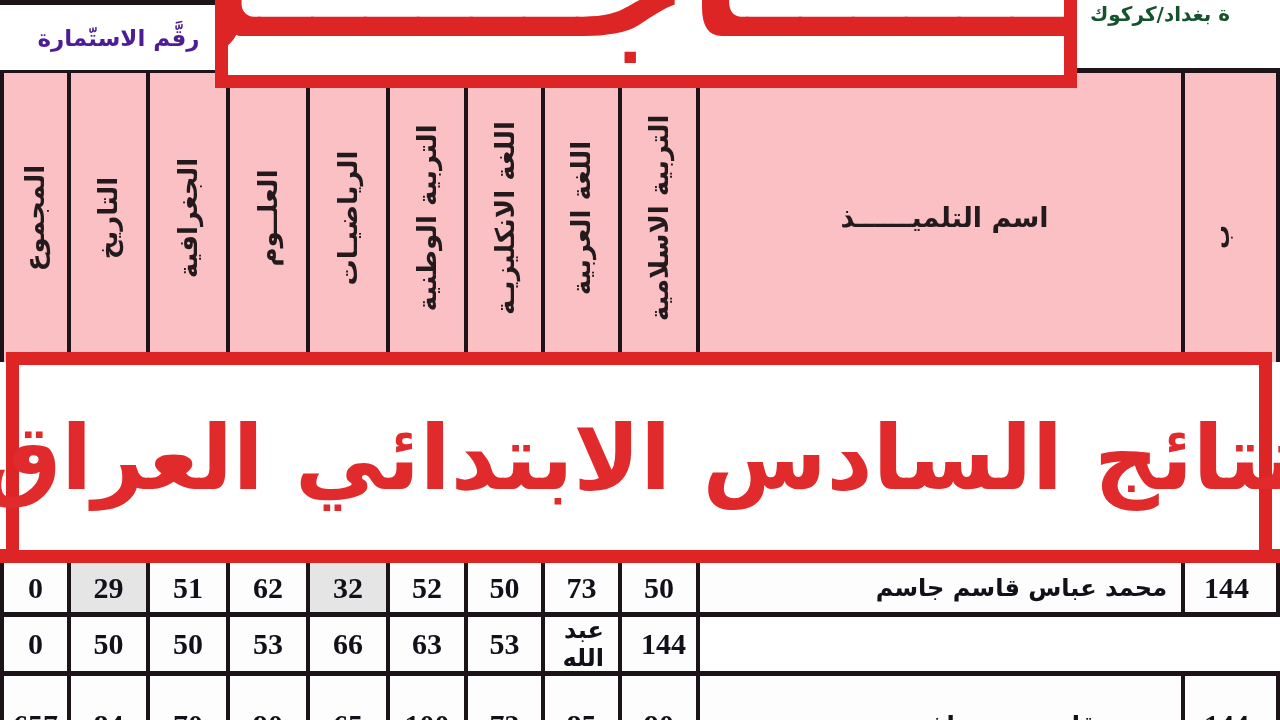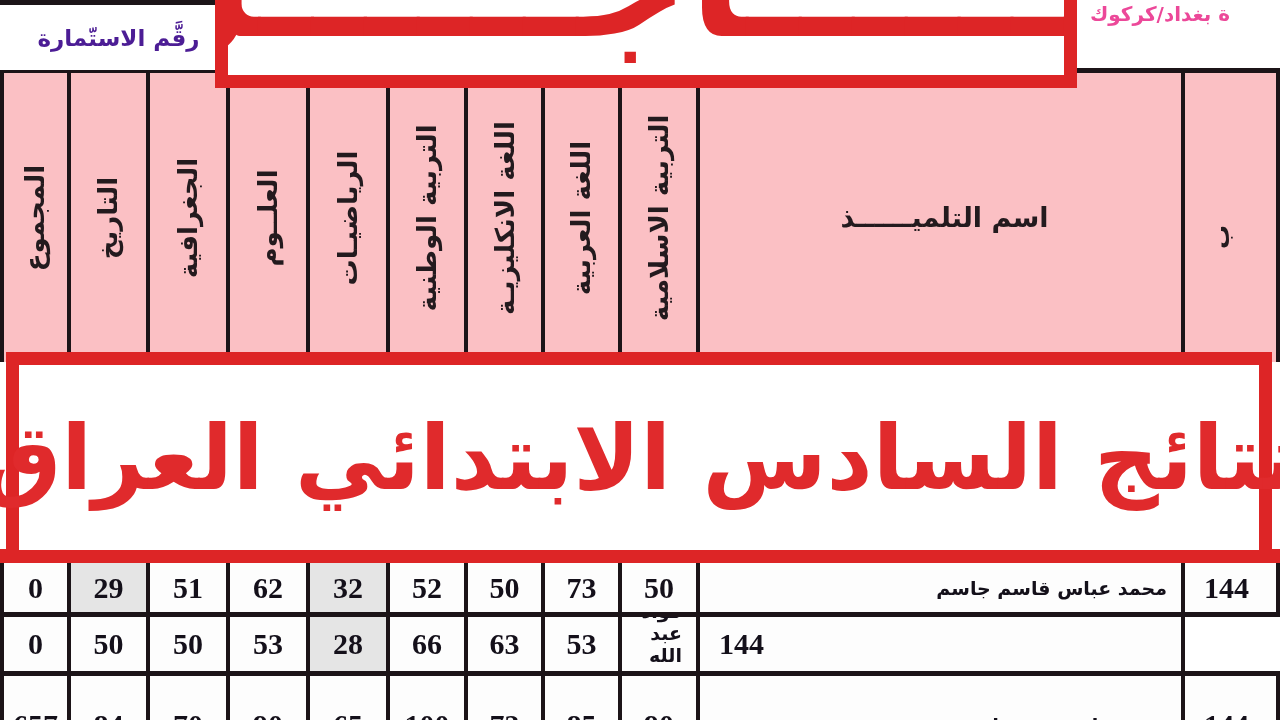--- a/index.html
+++ b/index.html
@@ -9,21 +9,21 @@
   }
   
   .form-box{
     position:absolute; left:0; top:0; width:237px; height:70px;
     background:#fff; border-top:5px solid #1c1418; box-sizing:border-box;
     display:flex; align-items:center; justify-content:center; z-index:3;
   }
   .form-box span{font-size:23px; font-weight:bold; color:#4c1d95;}
   .region-text{
     position:absolute; left:1090px; top:2px; width:186px; height:34px;
-    font-size:20px; font-weight:bold; color:#ec4899; z-index:2;
+    font-size:20px; font-weight:bold; color:#14532d; z-index:2;
     text-align:left; white-space:nowrap;
   }
   .urgent-box{
     position:absolute; left:215px; top:-78px; width:862px; height:166px;
     background:#fff; border:13px solid #dd2526; box-sizing:border-box;
     overflow:hidden; display:flex; align-items:center; justify-content:center;
     z-index:4;
   }
   .urgent-text{
     font-size:155px; font-weight:bold; color:#dd2526; white-space:nowrap;
@@ -73,21 +73,21 @@
   .tcell{
     background:#fdfdfd; border-right:4px solid #1c1418; box-sizing:border-box;
     display:flex; align-items:center; justify-content:center;
     font-family:"Liberation Serif", serif; font-size:30px; font-weight:bold;
     color:#14101a; overflow:hidden;
   }
   .tcell:first-child{border-left:4px solid #1c1418;}
   .tcell.gray{background:#e5e5e5;}
   .tcell.name-c{
     justify-content:flex-end; padding-right:14px;
-    font-family:"DejaVu Sans", sans-serif; font-size:19px;
+    font-family:"DejaVu Sans", sans-serif; font-size:24px;
   }
   .tcell.exam-c{justify-content:flex-start; padding-left:19px;}
 </style>
 </head>
 <body>
 
 <div class="page">
 
   <div class="form-box">
     <span dir="rtl">رقَّم الاستّمارة</span>
@@ -147,21 +147,20 @@
         <div class="tcell name-c">
           <span dir="rtl">محمد عباس قاسم جاسم</span>
         </div>
         <div class="tcell exam-c">144</div>
       </div>
       <div class="trow" style="grid-template-columns: 71px 79px 80px 80px 80px 78px 77px 77px 78px 485px 95px; height: 59px;">
         <div class="tcell">0</div>
         <div class="tcell">50</div>
         <div class="tcell">50</div>
         <div class="tcell">53</div>
-        <div class="tcell gray">28</div>
         <div class="tcell">66</div>
         <div class="tcell">63</div>
         <div class="tcell">53</div>
         <div class="tcell name-c">
           <span dir="rtl">محمد فؤاد عبد الله عبد الرحمن</span>
         </div>
         <div class="tcell exam-c">144</div>
       </div>
       <div class="trow" style="grid-template-columns: 71px 79px 80px 80px 80px 78px 77px 77px 78px 485px 95px; height: 103px;">
         <div class="tcell">657</div>

